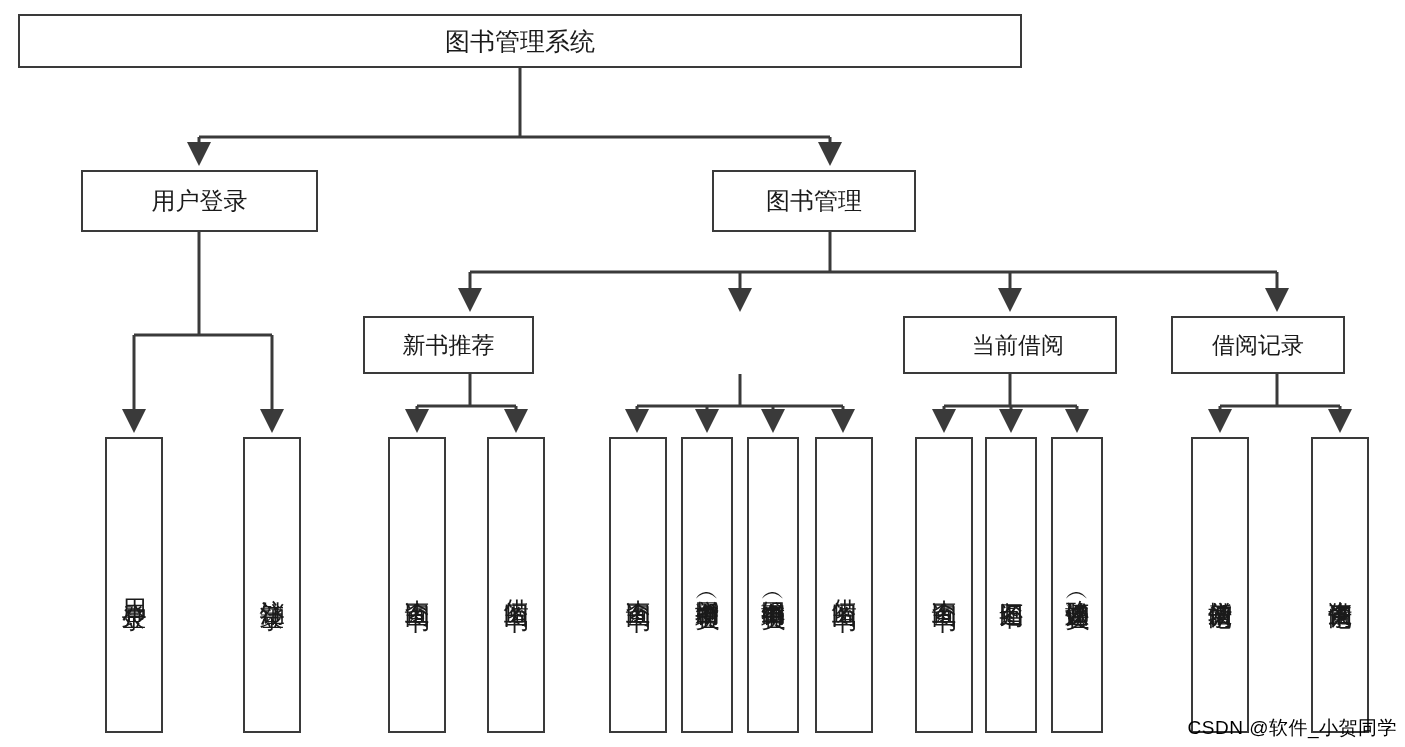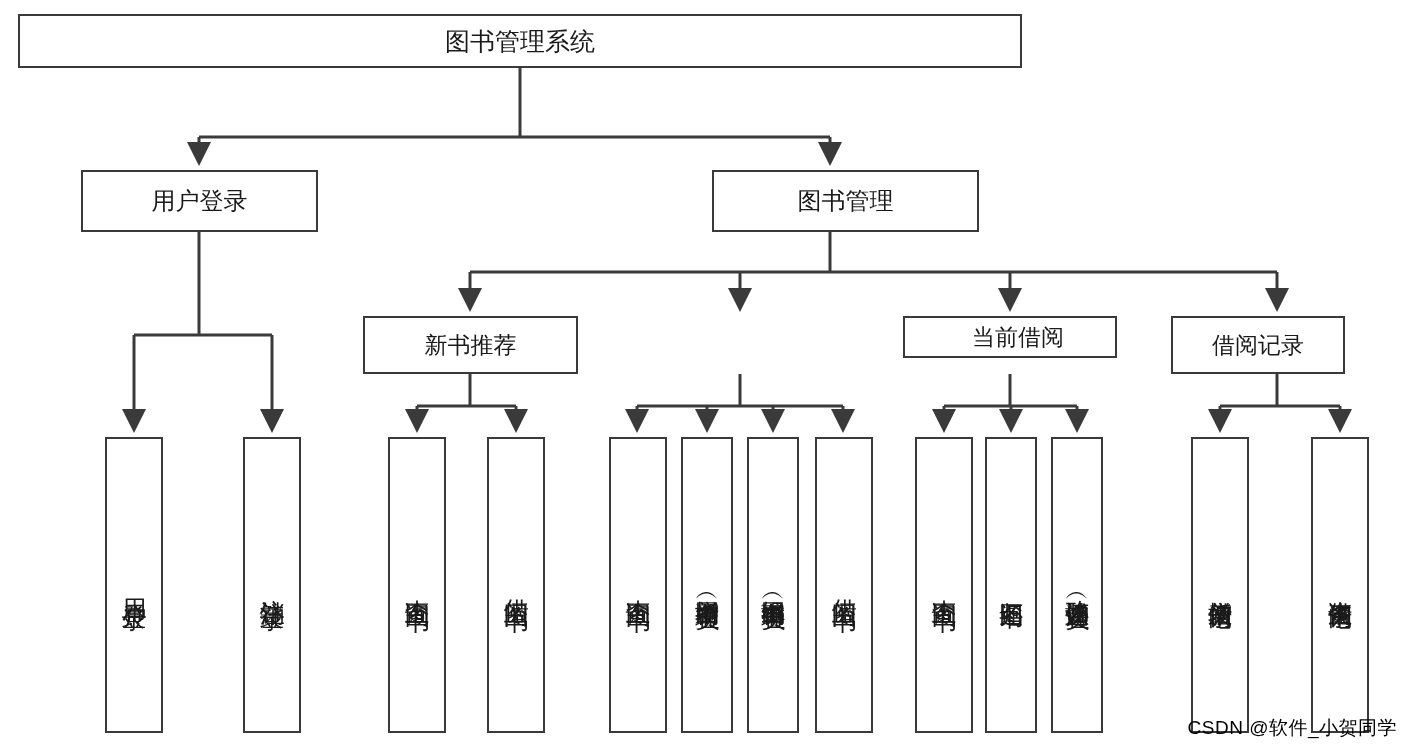--- a/index.html
+++ b/index.html
@@ -124,28 +124,28 @@
     </g>
   </svg>
 
   <div class="node node-root" style="left:18px; top:14px; width:1004px; height:54px;">
     <span class="label">图书管理系统</span>
   </div>
 
   <div class="node node-l2" style="left:81px; top:170px; width:237px; height:62px;">
     <span class="label">用户登录</span>
   </div>
-  <div class="node node-l2" style="left:712px; top:170px; width:267px; height:62px;">
+  <div class="node node-l2" style="left:712px; top:170px; width:204px; height:62px;">
     <span class="label">图书管理</span>
   </div>
 
-  <div class="node node-l3" style="left:363px; top:316px; width:215px; height:58px;">
+  <div class="node node-l3" style="left:363px; top:316px; width:171px; height:58px;">
     <span class="label">新书推荐</span>
   </div>
-  <div class="node node-l3" style="left:903px; top:316px; width:214px; height:42px;padding-left:16px;">
+  <div class="node node-l3" style="left:903px; top:316px; width:214px; height:58px;padding-left:16px;">
     <span class="label">当前借阅</span>
   </div>
   <div class="node node-l3" style="left:1171px; top:316px; width:174px; height:58px;">
     <span class="label">借阅记录</span>
   </div>
 
   <div class="node node-leaf" style="left:105px; top:437px; width:58px; height:296px;">
     <span class="label">用户登录</span>
   </div>
   <div class="node node-leaf" style="left:243px; top:437px; width:58px; height:296px;">

